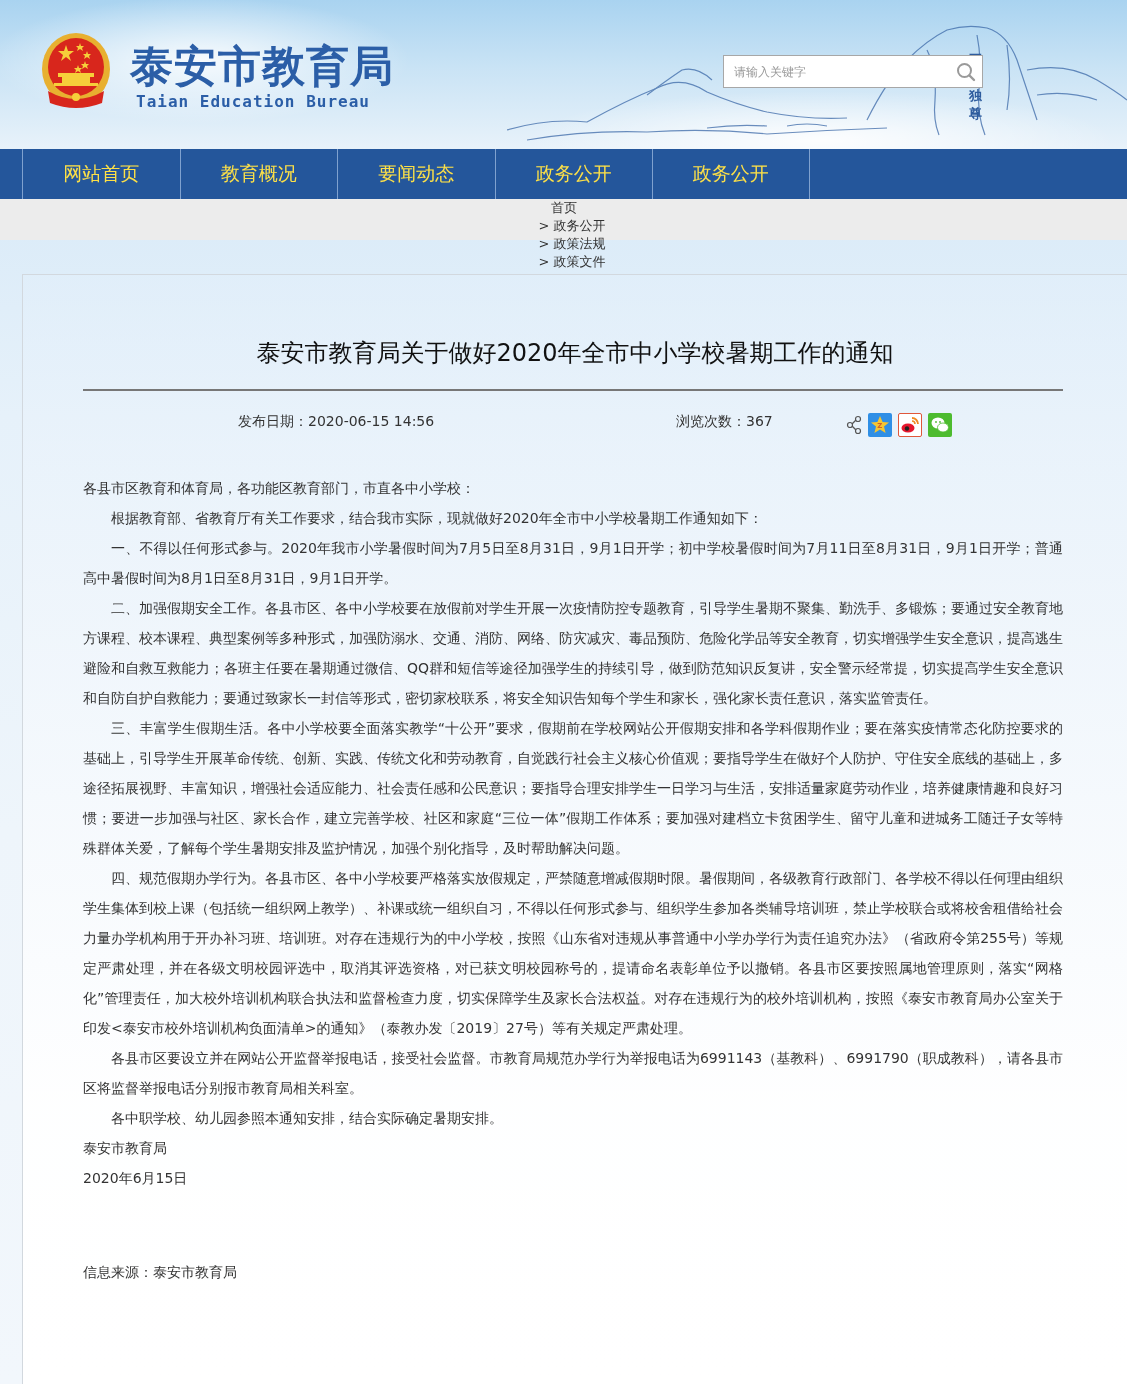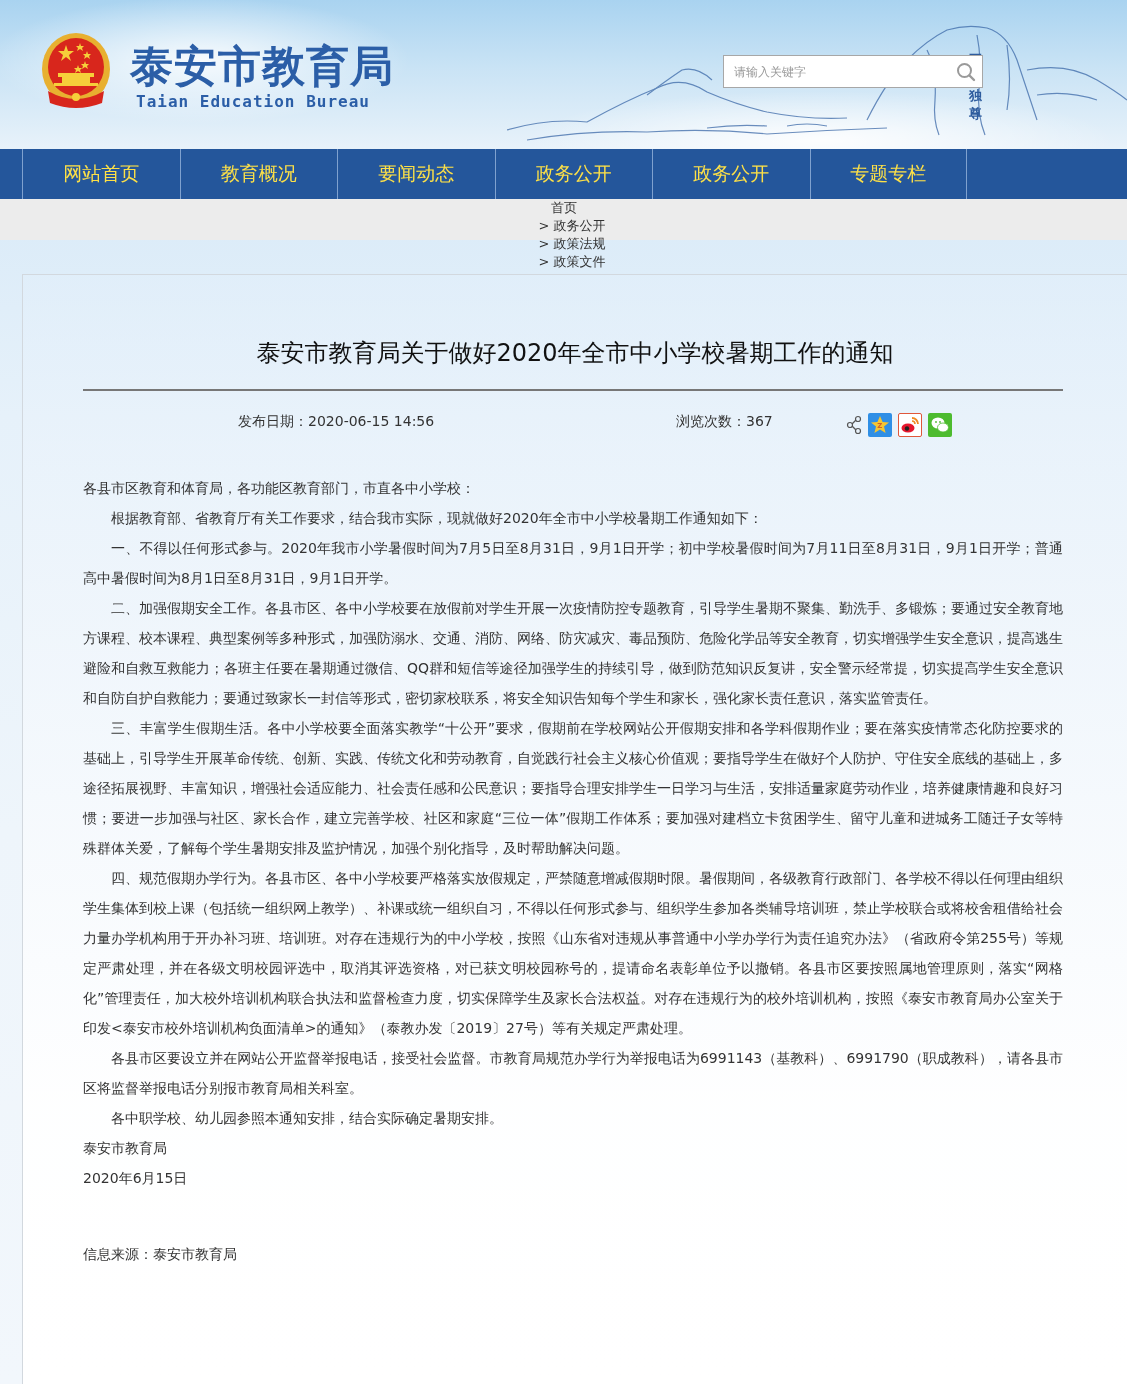--- a/index.html
+++ b/index.html
@@ -94,21 +94,21 @@
   .share .wechat { background: #4dbb2f; }
 
   .body-text {
     position: absolute; left: 60px; width: 980px; top: 198px;
     font-size: 14px; line-height: 30px; color: #333;
   }
   .body-text p { text-align: justify; }
   .body-text p.indent { text-indent: 2em; }
   .sign { text-align: right; padding-right: 3px; }
   .sign-date { text-align: right; padding-right: 3px; }
-  .source { text-align: right; margin-top: 46px; }
+  .source { text-align: right; margin-top: 64px; }
 </style>
 </head>
 <body>
 
 <div class="header">
   <svg class="mountains" viewBox="0 0 620 149" preserveAspectRatio="none">
     <g fill="none" stroke="#3c69a8" stroke-width="1.2" opacity="0.75">
       <path d="M0 130 Q40 118 80 122 Q120 100 150 88 Q175 75 200 92 Q230 105 260 112 Q300 120 340 118"></path>
       <path d="M20 140 Q80 130 140 132 Q200 128 260 134 Q320 130 380 128"></path>
       <path d="M140 95 Q160 80 175 70 Q190 66 205 80"></path>
@@ -155,21 +155,20 @@
     </div>
   </div>
 </div>
 
 <div class="nav">
   <div class="nav-item">网站首页</div>
   <div class="nav-item">教育概况</div>
   <div class="nav-item">要闻动态</div>
   <div class="nav-item">政务公开</div>
   <div class="nav-item">政务公开</div>
-  <div class="nav-item">专题专栏</div>
 </div>
 
 <div class="breadcrumb">
   <svg class="home-icon" viewBox="0 0 14 14">
     <path d="M1 6 L7 1 L13 6" fill="none" stroke="#2b6cb6" stroke-width="1.5"></path>
     <path d="M3 6 V12 H11 V6" fill="none" stroke="#2b6cb6" stroke-width="1.5"></path>
     <path d="M5 12 V8 H9 V12" fill="none" stroke="#2b6cb6" stroke-width="1.2"></path>
   </svg>
   <span class="home-text">首页</span>
   <span class="crumb">&gt; 政务公开</span>

